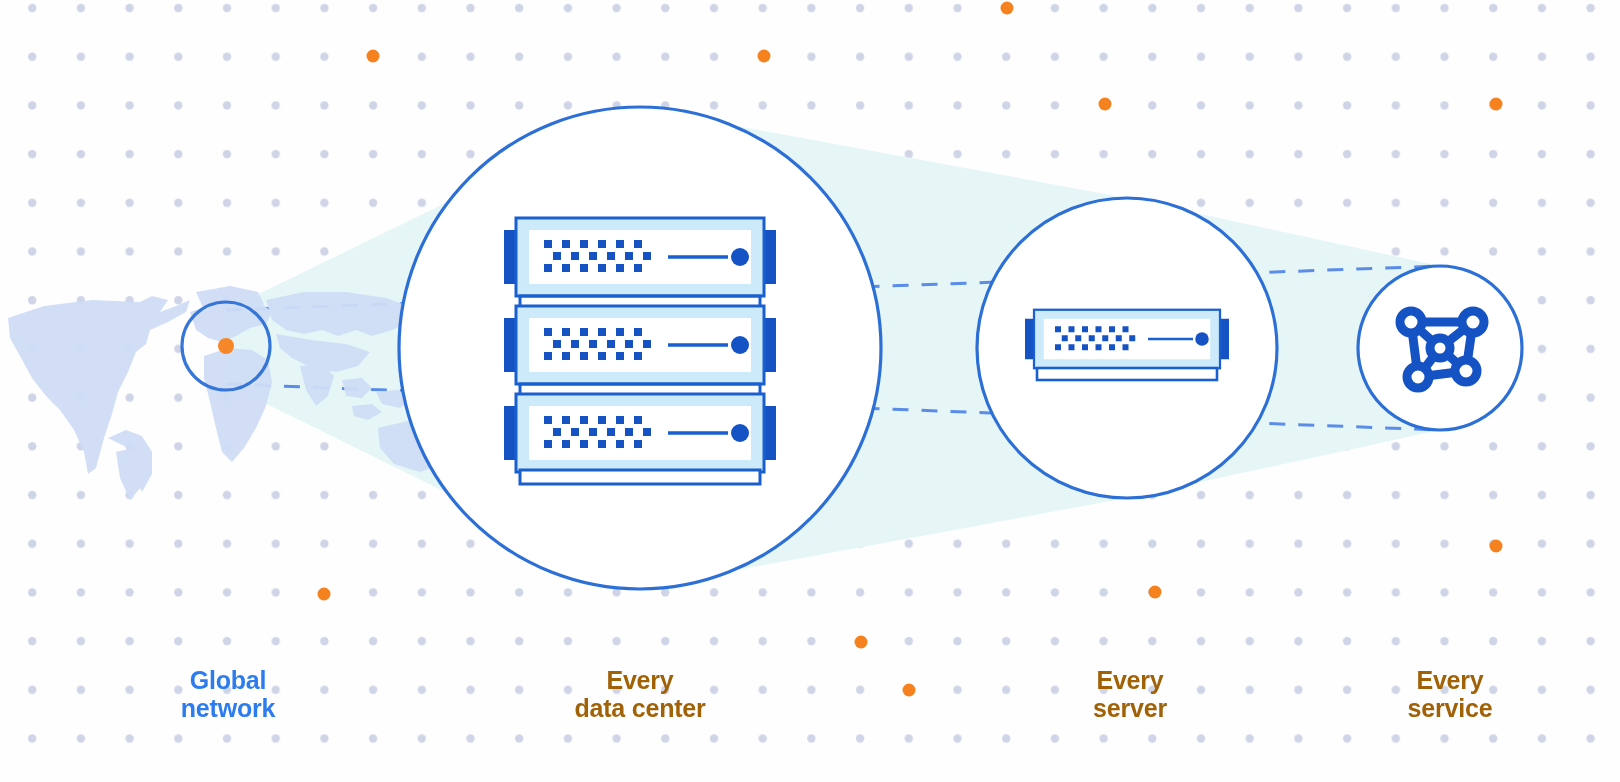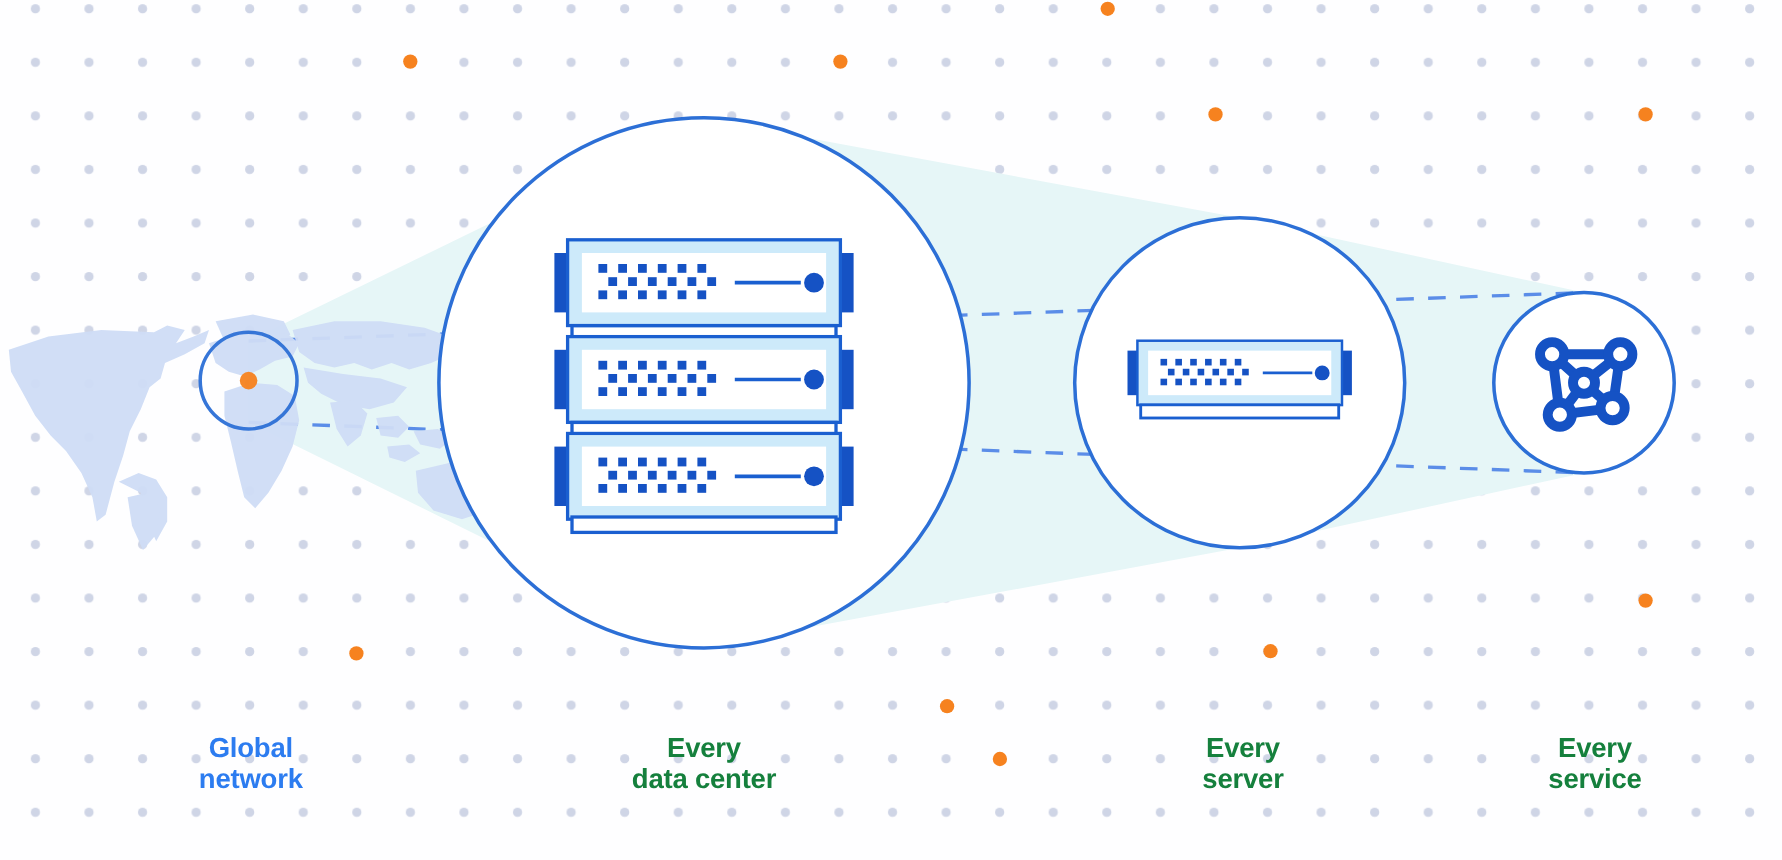--- a/index.html
+++ b/index.html
@@ -10,21 +10,21 @@
     overflow:hidden;
   }
   #stage{position:relative;width:1620px;height:782px;background:#fefeff;}
   #art{position:absolute;left:0;top:0;width:1620px;height:782px;}
   .label{
     position:absolute;
     text-align:center;
     font-size:25px;
     line-height:28px;
     font-weight:700;
-    color:#15803d;
+    color:#a16207;
     white-space:pre-line;
     letter-spacing:-0.2px;
   }
   .label.accent{color:#2c7cf0;}
   #lab-global{left:128px;top:666px;width:200px;}
   #lab-dc{left:540px;top:666px;width:200px;}
   #lab-server{left:1030px;top:666px;width:200px;}
   #lab-service{left:1350px;top:666px;width:200px;}
 </style>
 </head>

